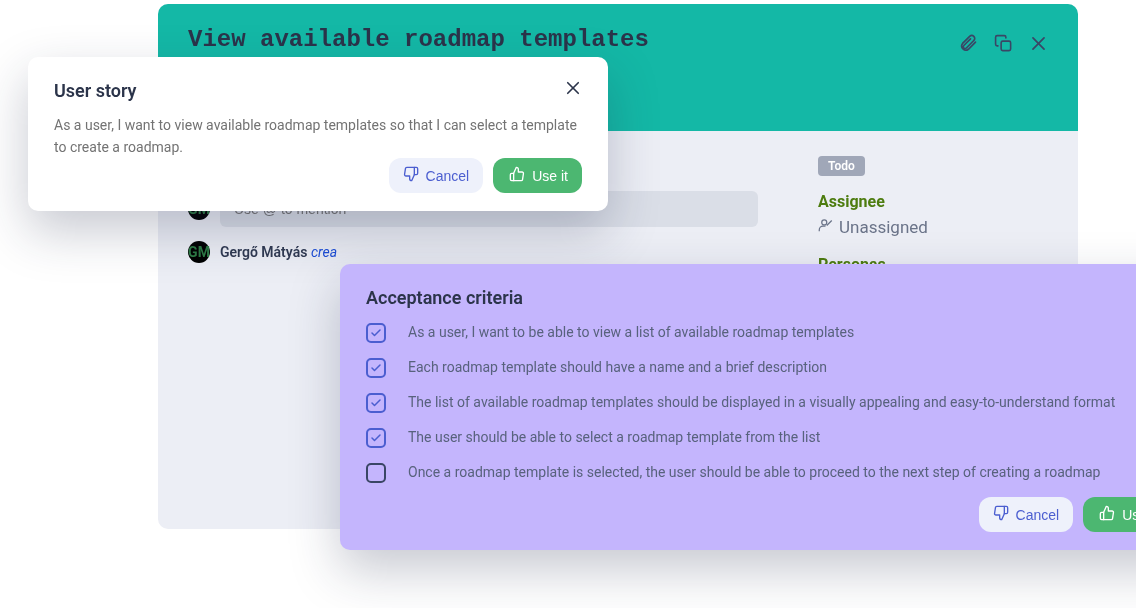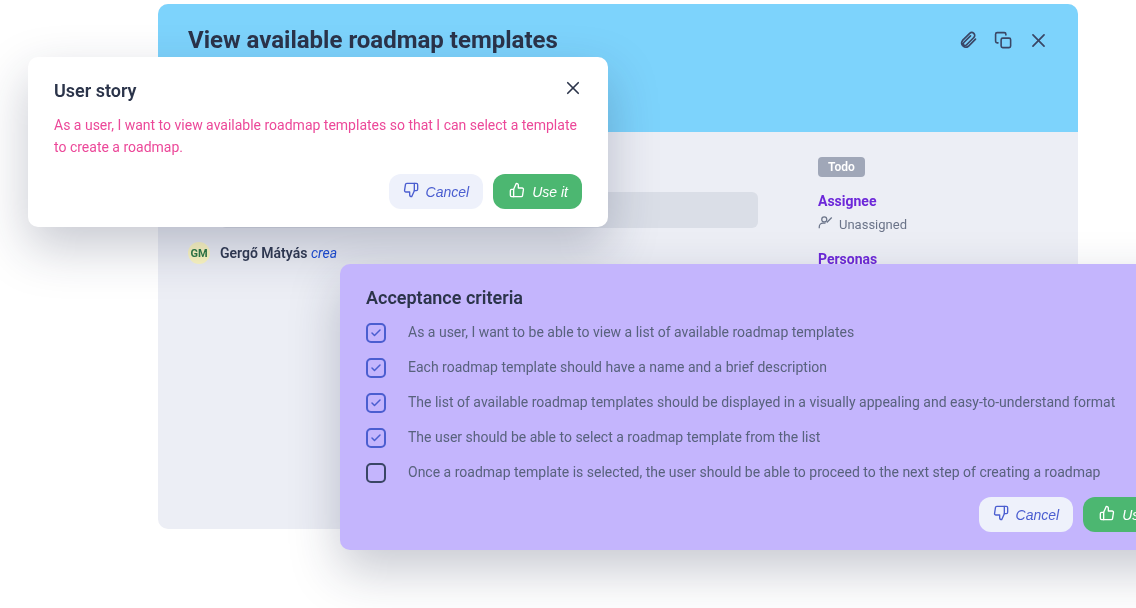--- a/index.html
+++ b/index.html
@@ -17,25 +17,26 @@
     position: absolute;
     left: 158px;
     top: 4px;
     width: 920px;
     height: 525px;
     background: #eceef5;
     border-radius: 10px;
     overflow: hidden;
   }
   .bg-header-strip {
-    background: #7dd3fc;
+    background: #14b8a6;
     padding: 22px 30px 78px 30px;
     display: flex;
-    align-items: center;
+    align-items: flex-end;
     justify-content: space-between;
+    font-family: Liberation Mono, monospace;
   }
   .bg-title {
     font-size: 24px;
     font-weight: 700;
     color: #2b344a;
   }
   .bg-header-actions {
     display: flex;
     gap: 16px;
     align-items: center;
@@ -64,23 +65,23 @@
   .comment-row {
     display: flex;
     align-items: center;
     gap: 10px;
     margin-bottom: 14px;
   }
   .avatar-badge {
     width: 22px;
     height: 22px;
     border-radius: 50%;
-    background: #fef9c3;
+    background: #000000;
     color: #2d7a44;
-    font-size: 11px;
+    font-size: 14px;
     font-weight: 700;
     display: flex;
     align-items: center;
     justify-content: center;
     flex-shrink: 0;
   }
   .comment-input {
     flex: 1;
     background: #dadee7;
     border-radius: 6px;
@@ -100,27 +101,27 @@
     display: inline-block;
     background: #a0a7b8;
     color: #fff;
     font-size: 12px;
     font-weight: 600;
     padding: 3px 10px;
     border-radius: 4px;
     margin-bottom: 16px;
   }
   .meta-label {
-    font-size: 14px;
+    font-size: 16px;
     font-weight: 700;
-    color: #6d28d9;
+    color: #4d7c0f;
     margin-bottom: 6px;
   }
   .meta-value {
-    font-size: 13px;
+    font-size: 17px;
     color: #6b7489;
     display: flex;
     align-items: center;
     gap: 6px;
     margin-bottom: 18px;
   }
 
   
   .popover-story {
     position: absolute;
@@ -142,40 +143,38 @@
     font-size: 18px;
     font-weight: 600;
     color: #2b344a;
   }
   .close-btn {
     cursor: pointer;
     color: #2b344a;
   }
   .popover-body {
     font-size: 14px;
-    color: #ec4899;
+    color: #737373;
     line-height: 1.55;
-    margin-bottom: 16px;
   }
   .popover-actions {
     display: flex;
     justify-content: flex-end;
     gap: 10px;
   }
   .btn {
     display: inline-flex;
     align-items: center;
     gap: 7px;
     font-size: 14px;
     font-weight: 500;
     padding: 8px 14px;
     border-radius: 12px;
     cursor: pointer;
     border: none;
-    font-style: italic;
   }
   .btn-cancel {
     background: #eef1fb;
     color: #4b5ed0;
   }
   .btn-use {
     background: #4cb771;
     color: #fff;
     padding-left: 16px;
   }

